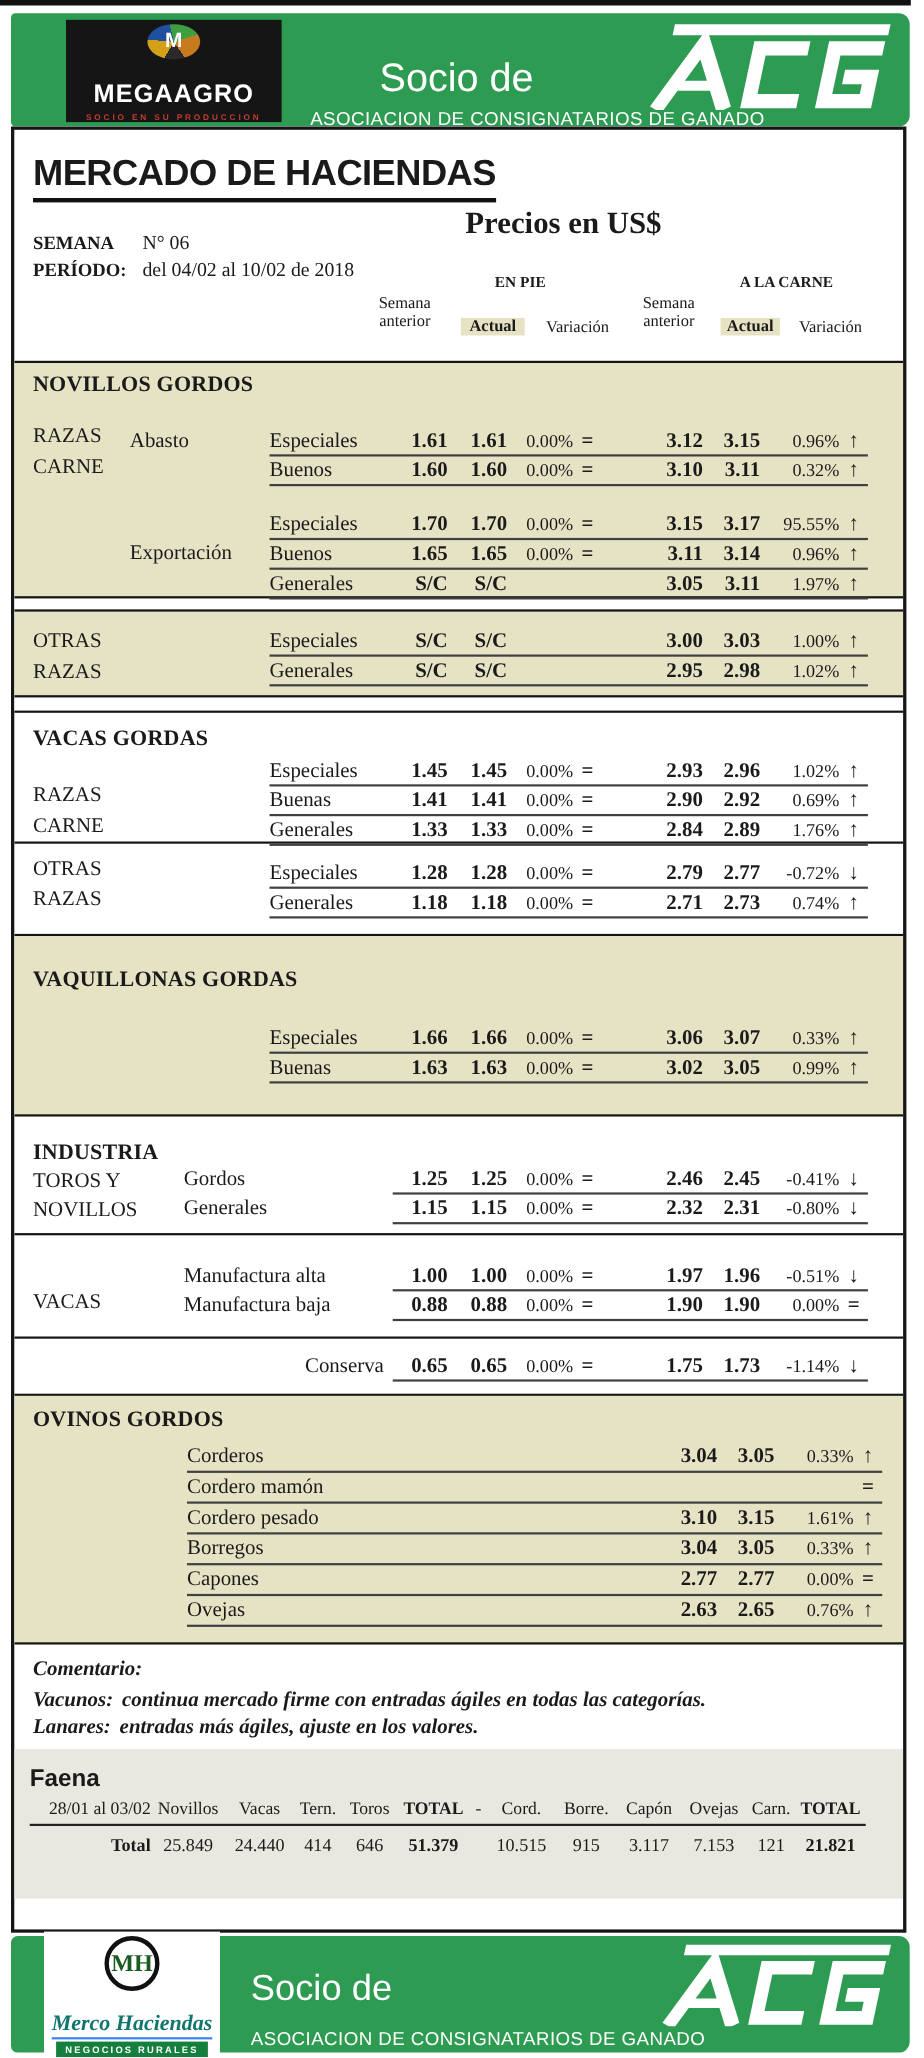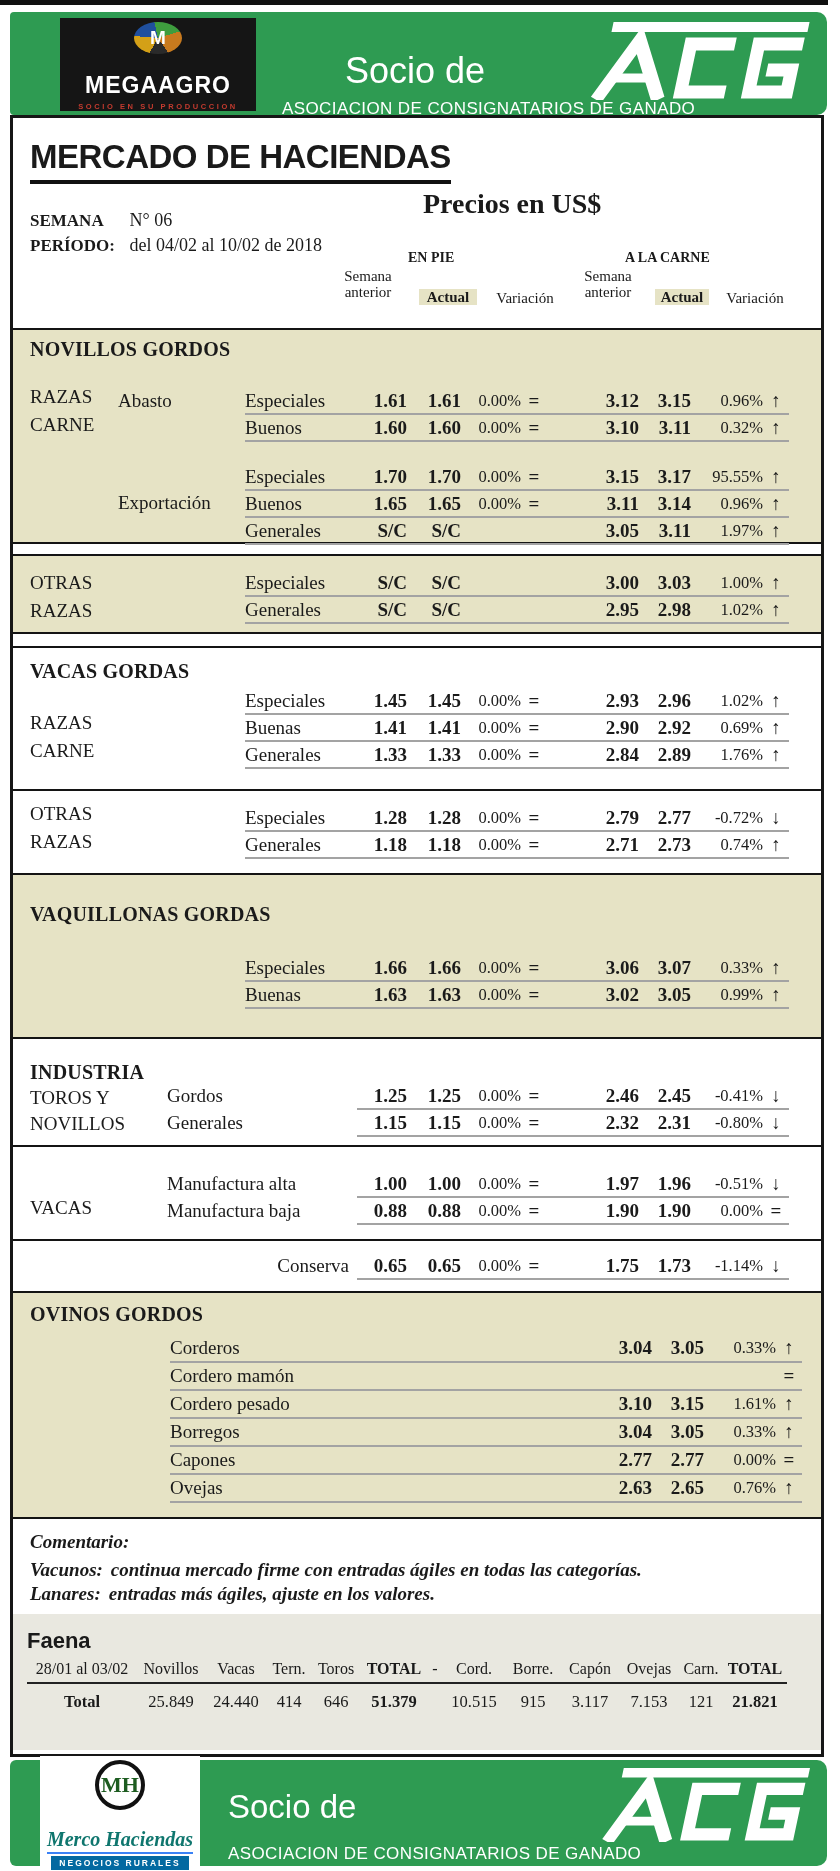--- a/index.html
+++ b/index.html
@@ -28,50 +28,50 @@
   .mega-name{color:#fff;font-family:"Liberation Sans",sans-serif;font-weight:700;font-size:23px;letter-spacing:1px;margin-top:18px}
   .mega-tag{color:#c43b2f;font-family:"Liberation Sans",sans-serif;font-weight:700;font-size:7.5px;letter-spacing:2.6px;margin-top:3px}
 
   
   .merco{position:absolute;left:30px;top:-4px;width:160px;height:114px;background:#fff;
          display:flex;flex-direction:column;align-items:center}
   .merco-circle{width:50px;height:50px;border:4px solid #111;border-radius:50%;margin-top:4px;
          display:flex;align-items:center;justify-content:center}
   .merco-mh{font-family:"Liberation Serif",serif;font-weight:700;font-size:22px;color:#1d5c20}
   .merco-name{font:italic 700 20px "Liberation Serif",serif;color:#0f766e;margin-top:18px;border-bottom:2px solid #3b82f6;padding-bottom:1px}
-  .merco-tag{background:#0369a1;color:#fff;font-family:"Liberation Sans",sans-serif;font-weight:700;
+  .merco-tag{background:#15803d;color:#fff;font-family:"Liberation Sans",sans-serif;font-weight:700;
              font-size:8.5px;letter-spacing:2px;padding:2px 8px;margin-top:2px}
 
   
   .content{position:absolute;left:10px;top:115px;width:814px;height:1642px;background:#fff;
            border:3px solid #161616;overflow:hidden}
 
   .rh{position:relative;height:210px}
   .doc-title{position:absolute;left:17px;top:20px;font-family:"Liberation Sans",sans-serif;
              font-weight:700;font-size:33px;letter-spacing:-.5px;border-bottom:4px solid #111;padding-bottom:4px}
   .meta-line{position:absolute;left:17px;font-size:18px;white-space:nowrap}
   .meta-line .lab{font-weight:700;display:inline-block;min-width:95px;font-size:17px}
   .precios{position:absolute;left:410px;top:70px;width:310px;text-align:left;font-weight:700;font-size:28px}
-  .grp-head{position:absolute;top:132px;font-weight:700;font-size:14px;}
+  .grp-head{position:absolute;top:132px;font-weight:700;font-size:14px;text-align:center}
   .sub-head{position:absolute;font-size:15px;text-align:center;line-height:16px}
   .hl{background:var(--beige);font-weight:700}
 
   
   .sec{position:relative;width:100%}
   .beige{background:var(--beige)}
   .faena-bg{background:var(--faena)}
   .bt{border-top:2.5px solid #141414}
   .bb{border-bottom:2.5px solid #141414}
   .gap{background:#fff}
   .sec-title{position:absolute;left:17px;font-weight:700;font-size:20px;letter-spacing:.2px;white-space:nowrap}
   .side-label{position:absolute;left:17px;font-size:19px;white-space:nowrap}
   .grp-label{position:absolute;left:105px;font-size:19px;white-space:nowrap}
   .rows{position:absolute;left:0;right:0}
 
-  .row{display:grid;height:27px;align-items:center;border-bottom:2px solid #a3a3a3}
+  .row{display:grid;height:27px;align-items:center;border-bottom:2px solid #404040}
   .row-std{margin-left:232px;width:544px;grid-template-columns:112px 50px 54px 60px 26px 40px 52px 52px 72px 26px}
   .row-ind{margin-left:344px;width:432px;position:relative;grid-template-columns:50px 54px 60px 26px 40px 52px 52px 72px 26px}
   .row-ovi{margin-left:157px;width:632px;height:28px;grid-template-columns:1fr 52px 52px 72px 26px}
   .group-gap{margin-top:22px}
   .c-label{font-size:19px;white-space:nowrap}
   .ind-label{position:absolute;left:-190px;width:182px;font-size:19px}
   .align-right{text-align:right}
   .c-pp,.c-pa,.c-cp,.c-ca{font-weight:700;font-size:19px;text-align:right}
   .c-pv,.c-cv{font-size:16.5px;text-align:right}
   .c-pd,.c-cd{font-weight:700;font-size:19px;text-align:center}
@@ -80,21 +80,21 @@
   .cm{position:absolute;left:17px;font:italic 700 19px "Liberation Serif",serif;white-space:nowrap}
   .cm .cm-lab{margin-right:8px}
 
   
   .faena-title{position:absolute;left:14px;top:14px;font-family:"Liberation Sans",sans-serif;font-weight:700;font-size:22px}
   .faena-row{position:absolute;left:14px;width:760px;display:grid;
      grid-template-columns:110px 68px 62px 44px 50px 66px 16px 62px 56px 58px 60px 44px 64px}
   .faena-head{top:46px;border-bottom:2px solid #222;padding-bottom:4px;font-size:16px}
   .faena-vals{top:78px;font-size:16.5px}
   .faena-row span{text-align:center;white-space:nowrap}
-  .faena-row span:nth-child(1){text-align:center}
+  .faena-row span:nth-child(1){text-align:right}
   .faena-head span:nth-child(6),.faena-head span:nth-child(13),
   .faena-vals span:nth-child(1),.faena-vals span:nth-child(6),
   .faena-vals span:nth-child(13){font-weight:700}
 </style>
 </head>
 <body>
 
 <div class="page">
   <div class="topline"></div>
 
@@ -244,21 +244,21 @@
             <span class="c-sp"></span>
             <span class="c-cp">2.95</span>
             <span class="c-ca">2.98</span>
             <span class="c-cv">1.02%</span>
             <span class="c-cd">↑</span>
           </div>
         </div>
     </div>
     <div class="gap" style="height:12px"></div>
 
-    <div class="sec bt bb" style="height:145px">
+    <div class="sec bt bb" style="height:121px">
       <div class="sec-title" style="top:12px">VACAS GORDAS</div>
       <div class="side-label" style="top:64px">RAZAS</div>
       <div class="side-label" style="top:92px">CARNE</div>
       <div class="rows" style="top:40px">
           <div class="row row-std">
             <span class="c-label">Especiales</span>
             <span class="c-pp">1.45</span>
             <span class="c-pa">1.45</span>
             <span class="c-pv">0.00%</span>
             <span class="c-pd">=</span>

